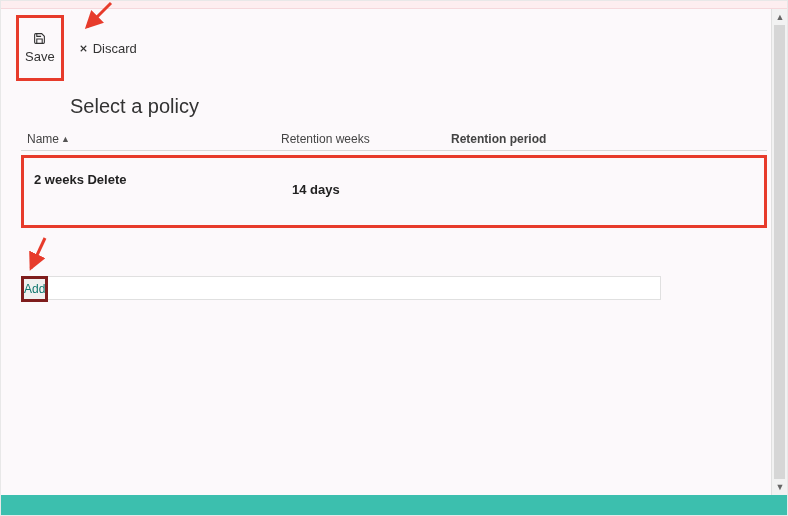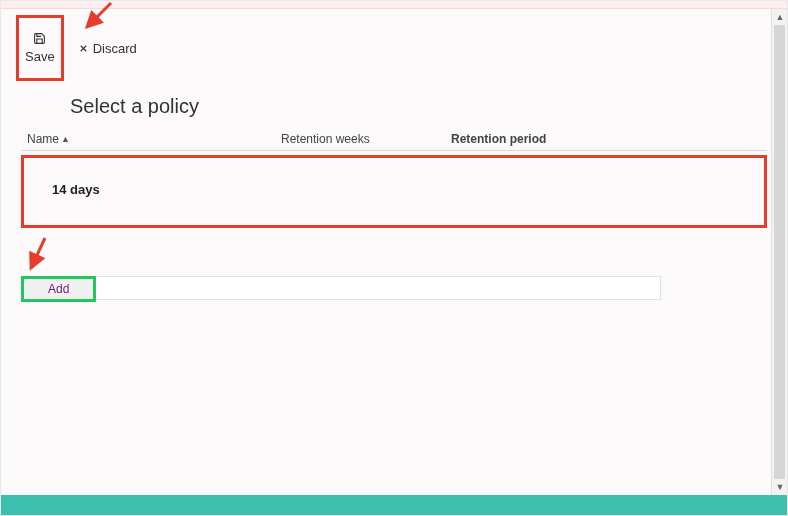--- a/index.html
+++ b/index.html
@@ -85,25 +85,25 @@
       position: absolute;
       top: 275px;
       left: 20px;
       width: 640px;
     }
     .add-row {
       display: flex;
       align-items: stretch;
     }
     .add-btn {
-      border: 3px solid #22c55e;
+      border: 3px solid #7f1d1d;
       background: #f0f0f0;
       font-size: 12px;
-      color: #701a75;
-      padding: 3px 24px;
+      color: #0f766e;
+      padding: 3px 0;
       cursor: pointer;
     }
     .add-field {
       flex: 1;
       border: 1px solid #e0e0e0;
       border-left: none;
       background: #fff;
       height: 24px;
     }
     .arrow-add {
@@ -189,20 +189,21 @@
 <div class="table-wrap">
   <div class="thead">
     <div class="col-name">
       <span>Name</span>
       <span class="sort-arrow">▲</span>
     </div>
     <div class="col-action">Retention weeks</div>
     <div class="col-period">Retention period</div>
   </div>
   <div class="row-box">
+    <div class="c1">2 weeks Delete</div>
     <div class="c3">14 days</div>
   </div>
 </div>
 
 <div class="add-area">
   <svg class="arrow-add" viewBox="0 0 40 40">
     <defs>
       <marker id="ah2" markerWidth="8" markerHeight="8" refX="5" refY="3" orient="auto">
         <path d="M0,0 L6,3 L0,6 Z" fill="#e73b2b"></path>
       </marker>

